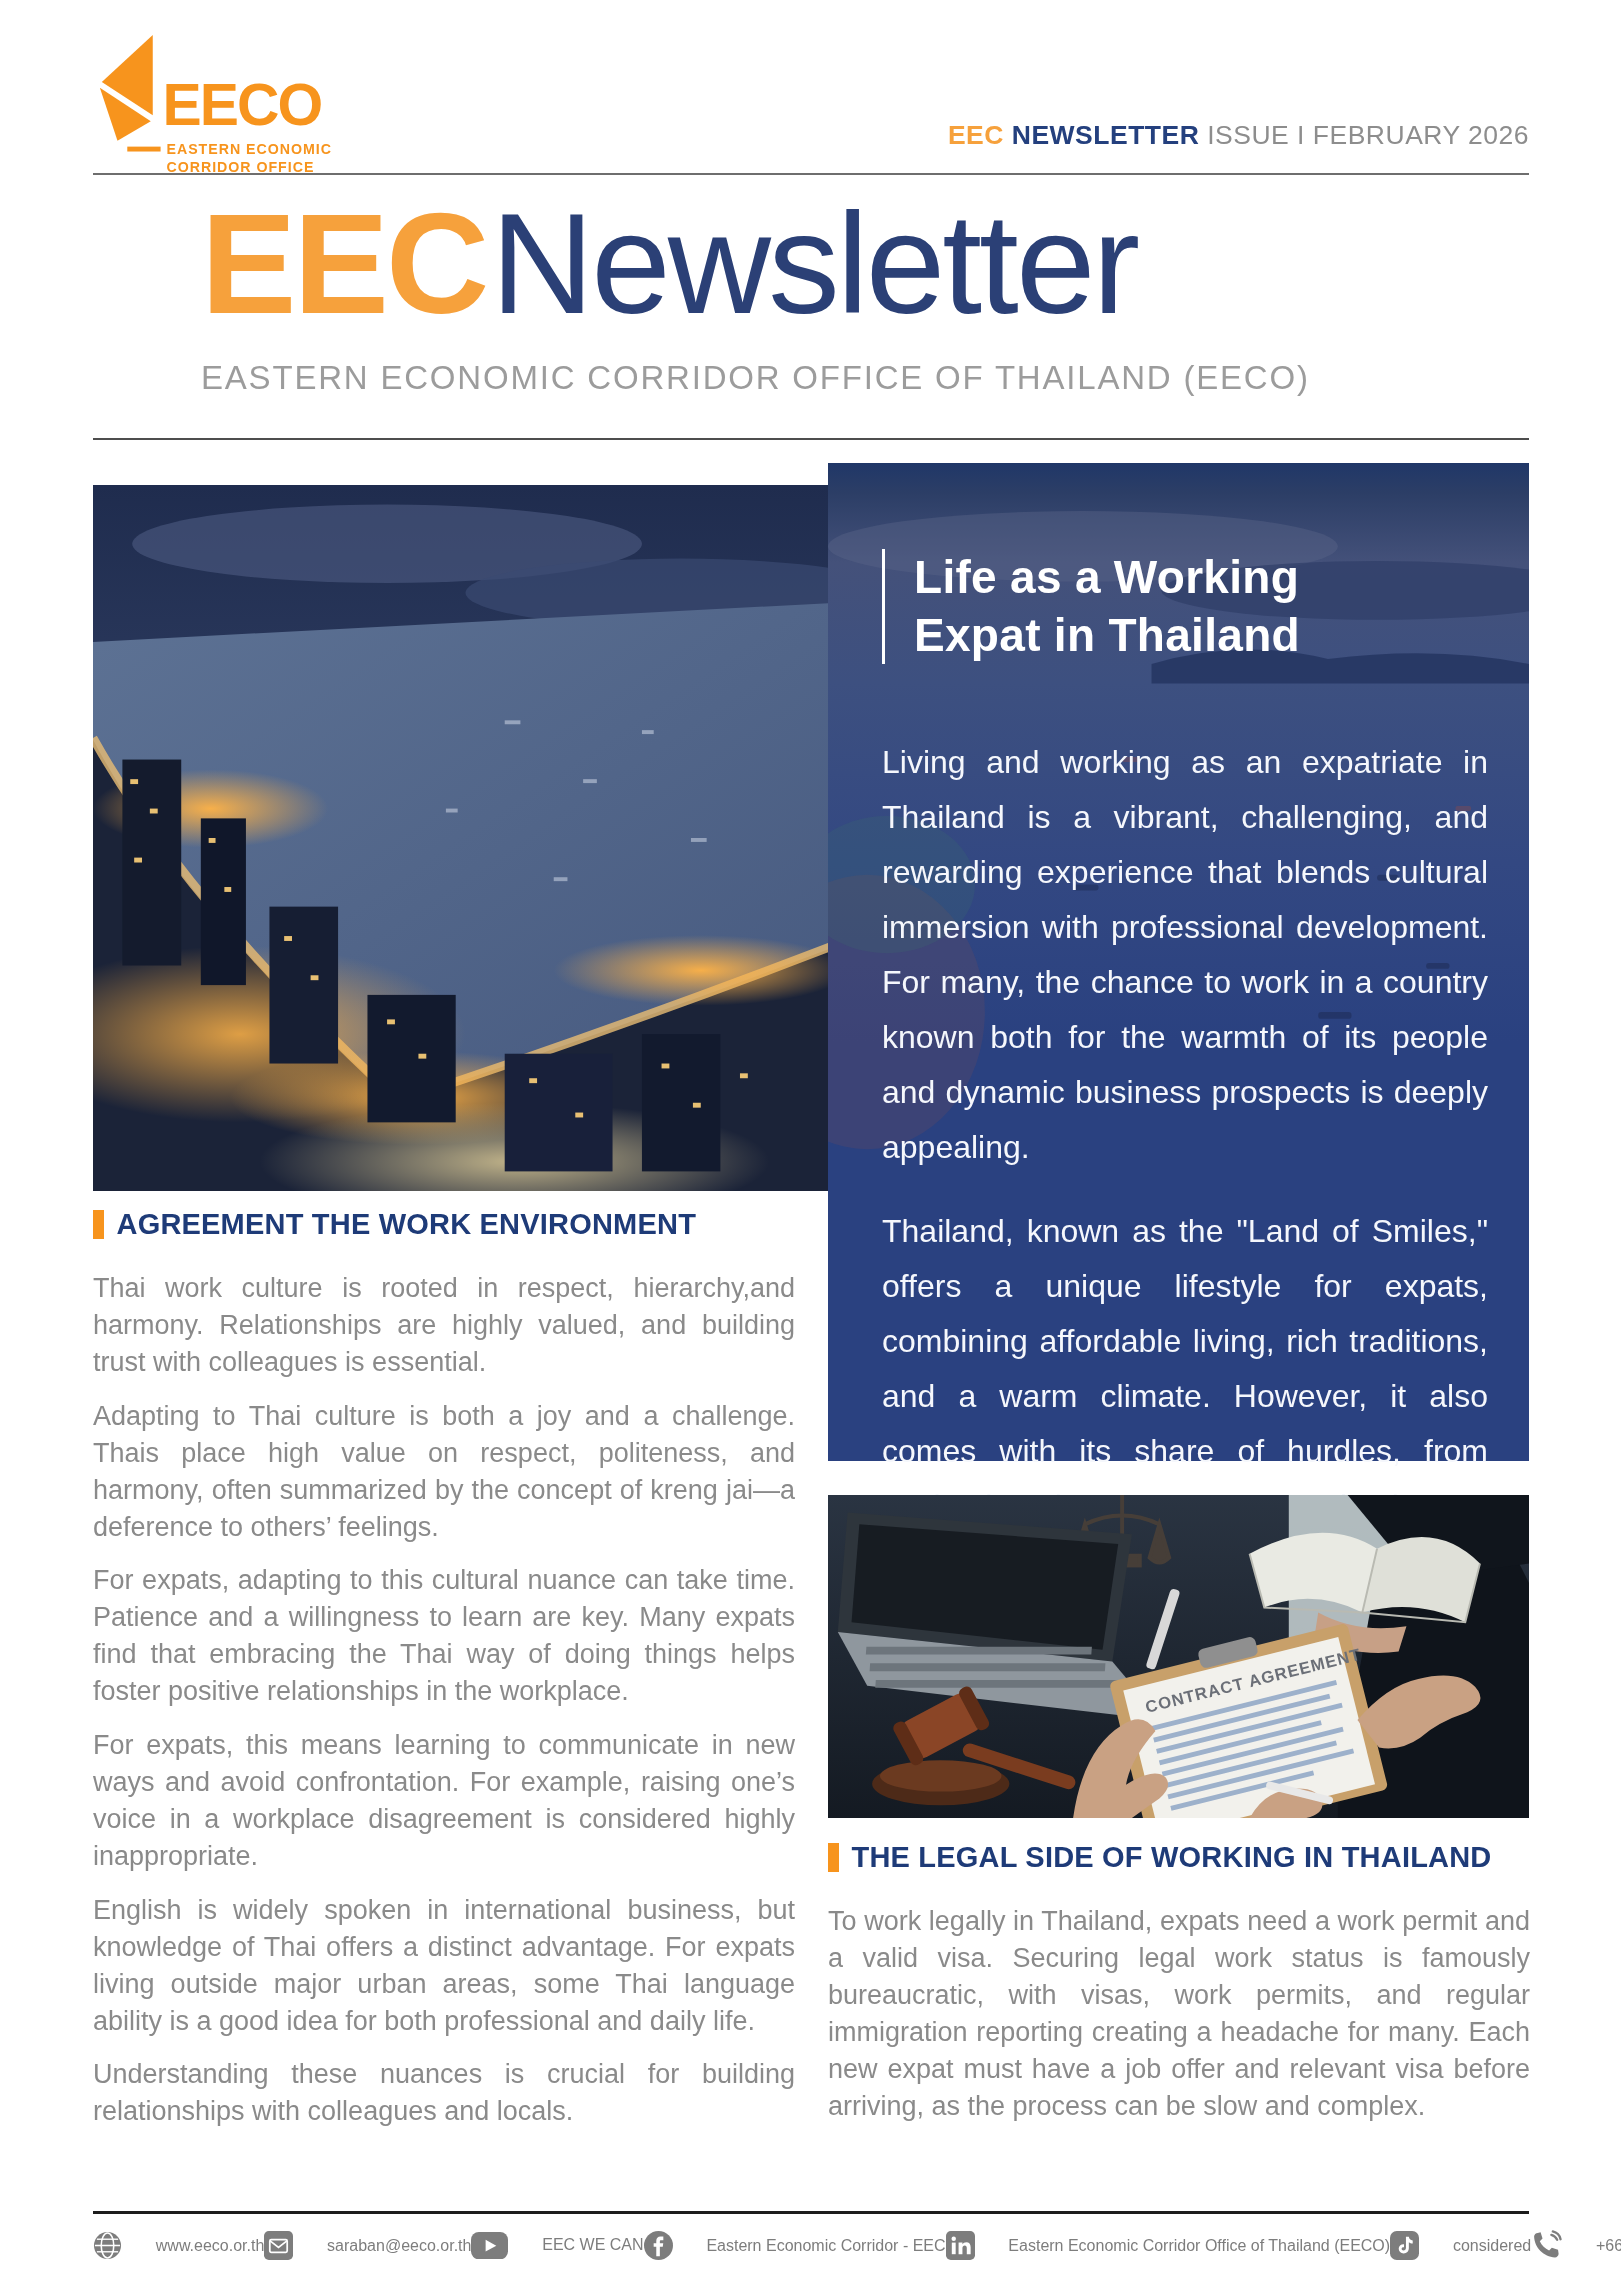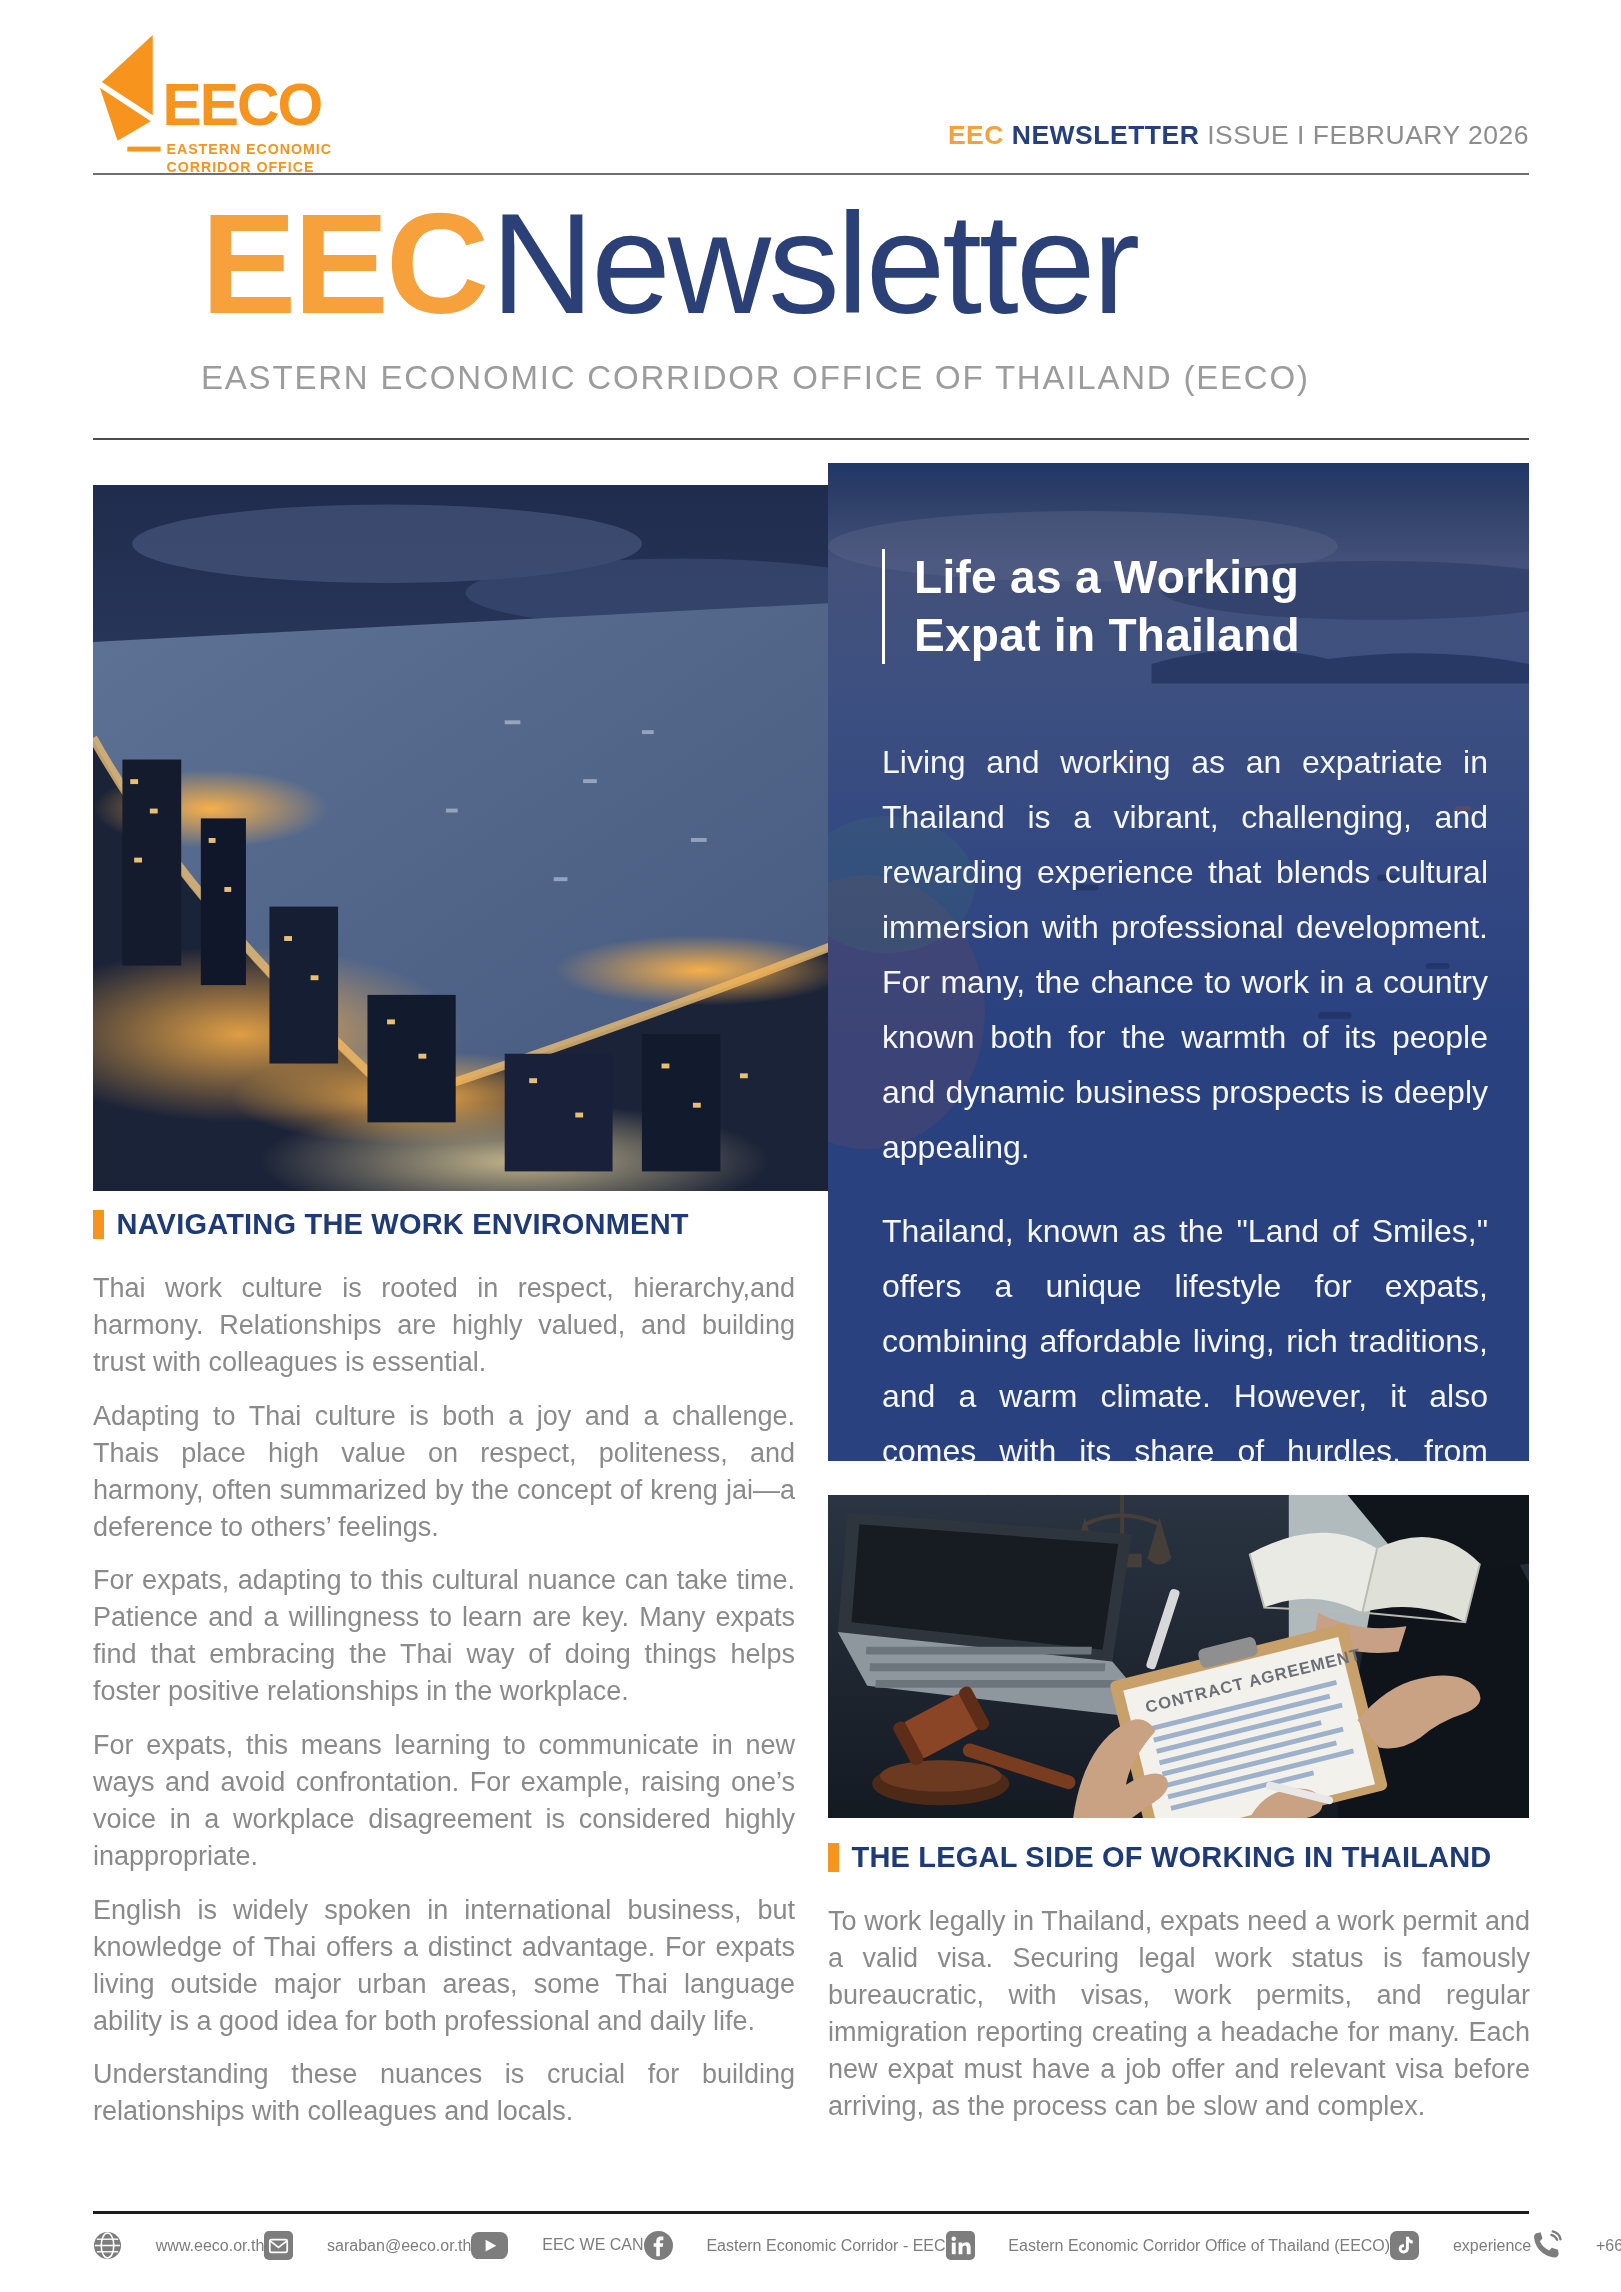--- a/index.html
+++ b/index.html
@@ -197,21 +197,21 @@
         <div>Expat in Thailand</div>
       </div>
       <p class="feature-par first">Living and working as an expatriate in Thailand is a vibrant, challenging, and rewarding experience that blends cultural immersion with professional development. For many, the chance to work in a country known both for the warmth of its people and dynamic business prospects is deeply appealing.</p>
       <p class="feature-par">Thailand, known as the "Land of Smiles," offers a unique lifestyle for expats, combining affordable living, rich traditions, and a warm climate. However, it also comes with its share of hurdles, from navigating bureaucracy to adapting to local customs. This article explores the multifaceted life of a working expat in Thailand, covering the opportunities, challenges, cultural adjustments, and lifestyle that define this journey.</p>
     </div>
   </div>
 
   <div class="col-left">
     <div class="section-head">
       <div class="accent-bar"></div>
-      <h2>NAVIGATING THE WORK ENVIRONMENT</h2>
+      <h2>AGREEMENT THE WORK ENVIRONMENT</h2>
     </div>
     <p class="body-par">Thai work culture is rooted in respect, hierarchy,and harmony. Relationships are highly valued, and building trust with colleagues is essential.</p>
     <p class="body-par">Adapting to Thai culture is both a joy and a challenge. Thais place high value on respect, politeness, and harmony, often summarized by the concept of kreng jai—a deference to others’ feelings.</p>
     <p class="body-par">For expats, adapting to this cultural nuance can take time. Patience and a willingness to learn are key. Many expats find that embracing the Thai way of doing things helps foster positive relationships in the workplace.</p>
     <p class="body-par">For expats, this means learning to communicate in new ways and avoid confrontation. For example, raising one’s voice in a workplace disagreement is considered highly inappropriate.</p>
     <p class="body-par">English is widely spoken in international business, but knowledge of Thai offers a distinct advantage. For expats living outside major urban areas, some Thai language ability is a good idea for both professional and daily life.</p>
     <p class="body-par">Understanding these nuances is crucial for building relationships with colleagues and locals.</p>
   </div>
 
   <svg class="legal-photo" viewBox="0 0 715 330" preserveAspectRatio="none">
@@ -340,21 +340,21 @@
         <path d="M13 12 h4 v1.8 c.8-1.2 2.2-2.1 4-2.1 3 0 4.5 1.9 4.5 5.2 V24 h-4 v-6.3 c0-1.6-.7-2.6-2.1-2.6-1.4 0-2.4 1-2.4 2.6 V24 h-4z" fill="#ffffff"></path>
       </svg>
       <span class="lbl">Eastern Economic Corridor Office of Thailand (EECO)</span>
     </div>
 
     <div class="f-item">
       <svg class="f-icon" width="29" height="29" viewBox="0 0 30 30">
         <rect width="30" height="30" rx="7" fill="#7d7d7d"></rect>
         <path d="M16.5 6 h3 c.3 2.2 1.6 3.6 4 3.9 v3.1 c-1.6 0-3-.5-4-1.3 v5.9 c0 3.4-2.3 5.6-5.4 5.6 -3 0-5.1-2-5.1-4.8 0-2.9 2.3-4.9 5.5-4.7 v3.1 c-1.5-.3-2.5.5-2.5 1.6 0 1 .8 1.7 1.9 1.7 1.5 0 2.6-1 2.6-2.8z" fill="#ffffff"></path>
       </svg>
-      <span class="lbl">experience</span>
+      <span class="lbl">considered</span>
     </div>
 
     <div class="f-item">
       <svg class="f-icon" width="31" height="31" viewBox="0 0 32 32">
         <path d="M7 3 C5 3 3.2 4.8 3.2 6.8 c.4 11.5 10 21.1 21.5 21.5 2 0 3.8-1.8 3.8-3.8 l-.6-4.2 -6.4-2 -2.8 2.8 c-4.2-2-7.6-5.4-9.6-9.6 l2.8-2.8 -2-6.4z" fill="#7d7d7d"></path>
         <path d="M21 5 q4 1 6 5" fill="none" stroke="#7d7d7d" stroke-width="2.4" stroke-linecap="round"></path>
         <path d="M22.5 1.5 q6.5 1.5 8 8" fill="none" stroke="#7d7d7d" stroke-width="2.4" stroke-linecap="round"></path>
       </svg>
       <span class="lbl">+66 2033 8000</span>
     </div>

